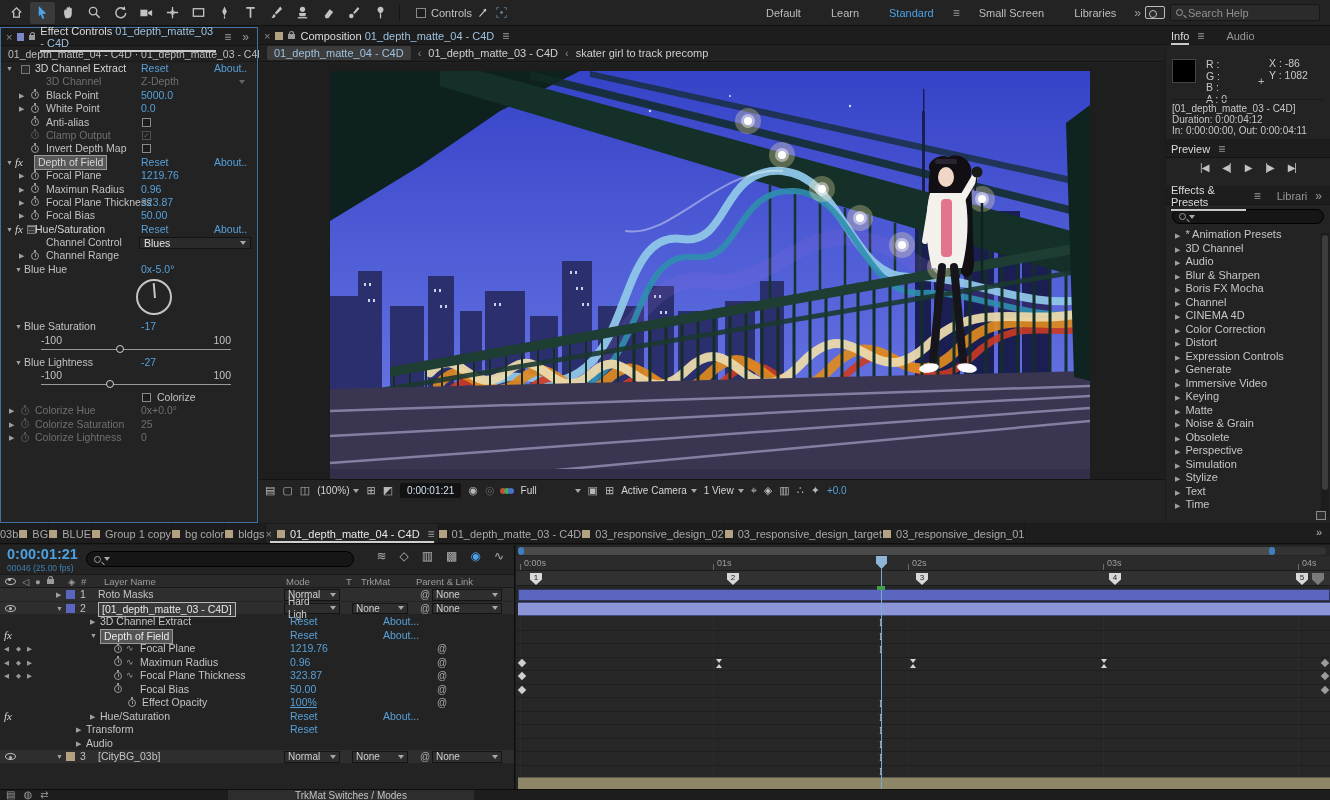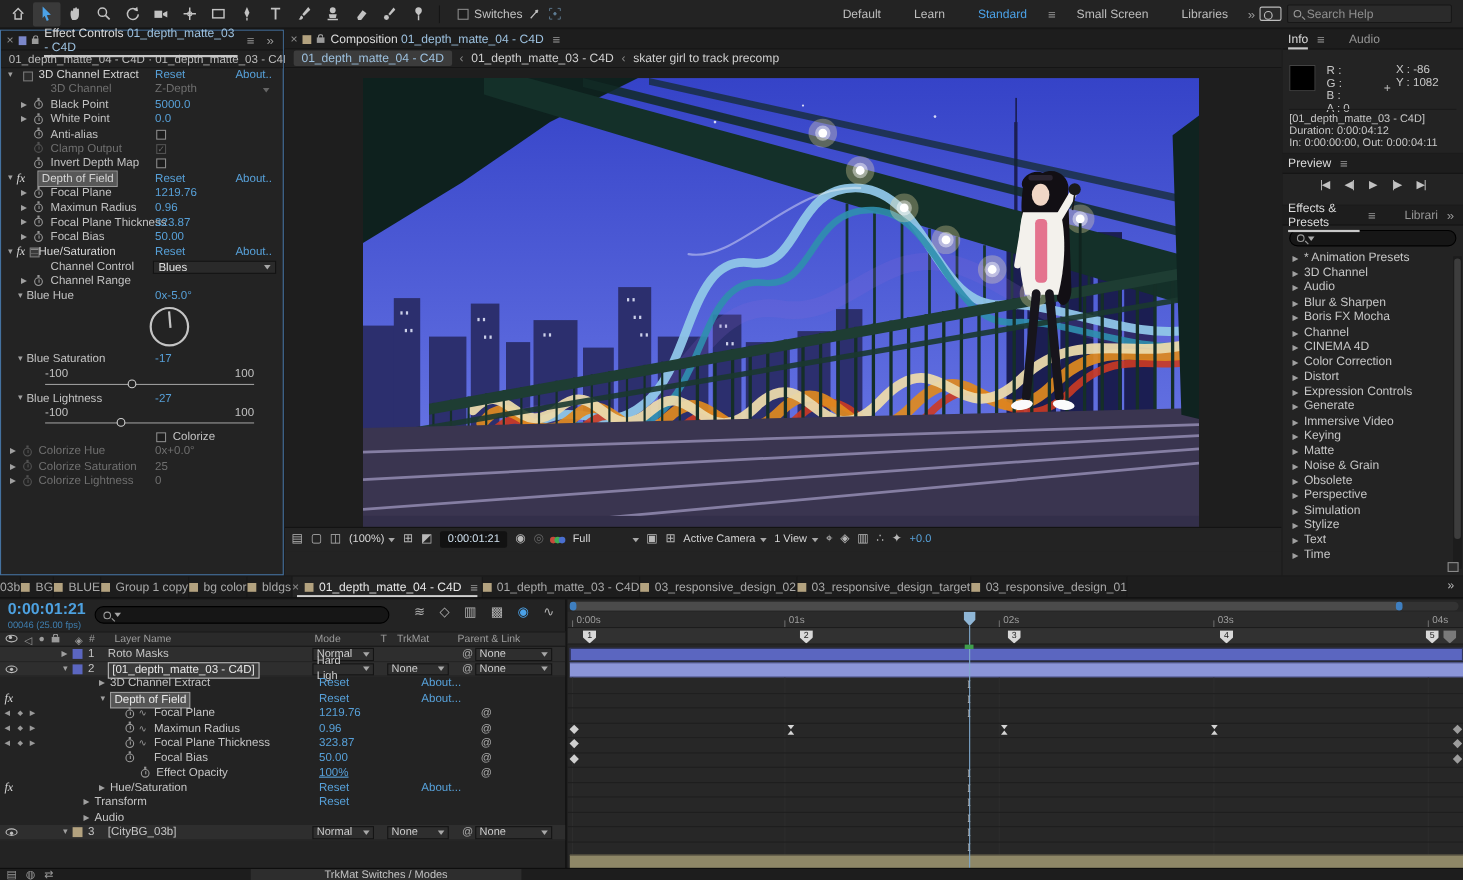--- a/index.html
+++ b/index.html
@@ -239,21 +239,21 @@
       <span class="tool">
         <svg width="15" height="15" viewBox="0 0 16 16">
           <path d="M8 1.8 C10.2 1.8 11.2 3.4 11.2 5 C11.2 7.2 8 9.4 8 9.4 C8 9.4 4.8 7.2 4.8 5 C4.8 3.4 5.8 1.8 8 1.8 Z" fill="currentColor"></path>
           <path d="M8 9.4 V14.2" stroke="currentColor" stroke-width="1.4"></path>
         </svg>
       </span>
     </span>
   <span class="tsep"></span>
   <span id="snap-wrap">
     <span class="mini-cb"></span>
-    <span>Switches</span>
+    <span>Controls</span>
     <svg width="13" height="13" viewBox="0 0 16 16">
         <path d="M3 13 L11 4 M11 4 l-3 1 M11 4 l-1 3" stroke="#bdbdbd" fill="none" stroke-width="1.4"></path>
       </svg>
     <svg width="13" height="13" viewBox="0 0 16 16">
         <g stroke="#5f7d94" fill="none">
           <path d="M2 5 V2 H5 M11 2 H14 V5 M14 11 V14 H11 M5 14 H2 V11"></path>
           <circle cx="8" cy="8" r="1.4" fill="#5f7d94"></circle>
         </g>
       </svg>
   </span>
@@ -744,21 +744,21 @@
         <span>▶</span>
         <span>|▶</span>
         <span>▶|</span>
       </div>
   </div>
 
   <div class="rpanel" id="ep-panel">
     <div class="tabbar">
       <span class="underline-active"><span class="panel-title">Effects &amp; Presets</span></span>
       <span class="menu-glyph">≡</span>
-      <span class="tab-inactive" style="margin-left:18px">Librari</span>
+      <span class="tab-inactive" style="margin-left:8px">Librari</span>
       <span style="margin-left:auto" class="menu-glyph">»</span>
     </div>
     <div id="ep-search">
       <span class="mag"></span>
         <span class="chev"></span>
     </div>
     <div id="ep-list">
         <div class="ep-item"><span class="arr2">▶</span><span>* Animation Presets</span></div>
         <div class="ep-item"><span class="arr2">▶</span><span>3D Channel</span></div>
         <div class="ep-item"><span class="arr2">▶</span><span>Audio</span></div>

